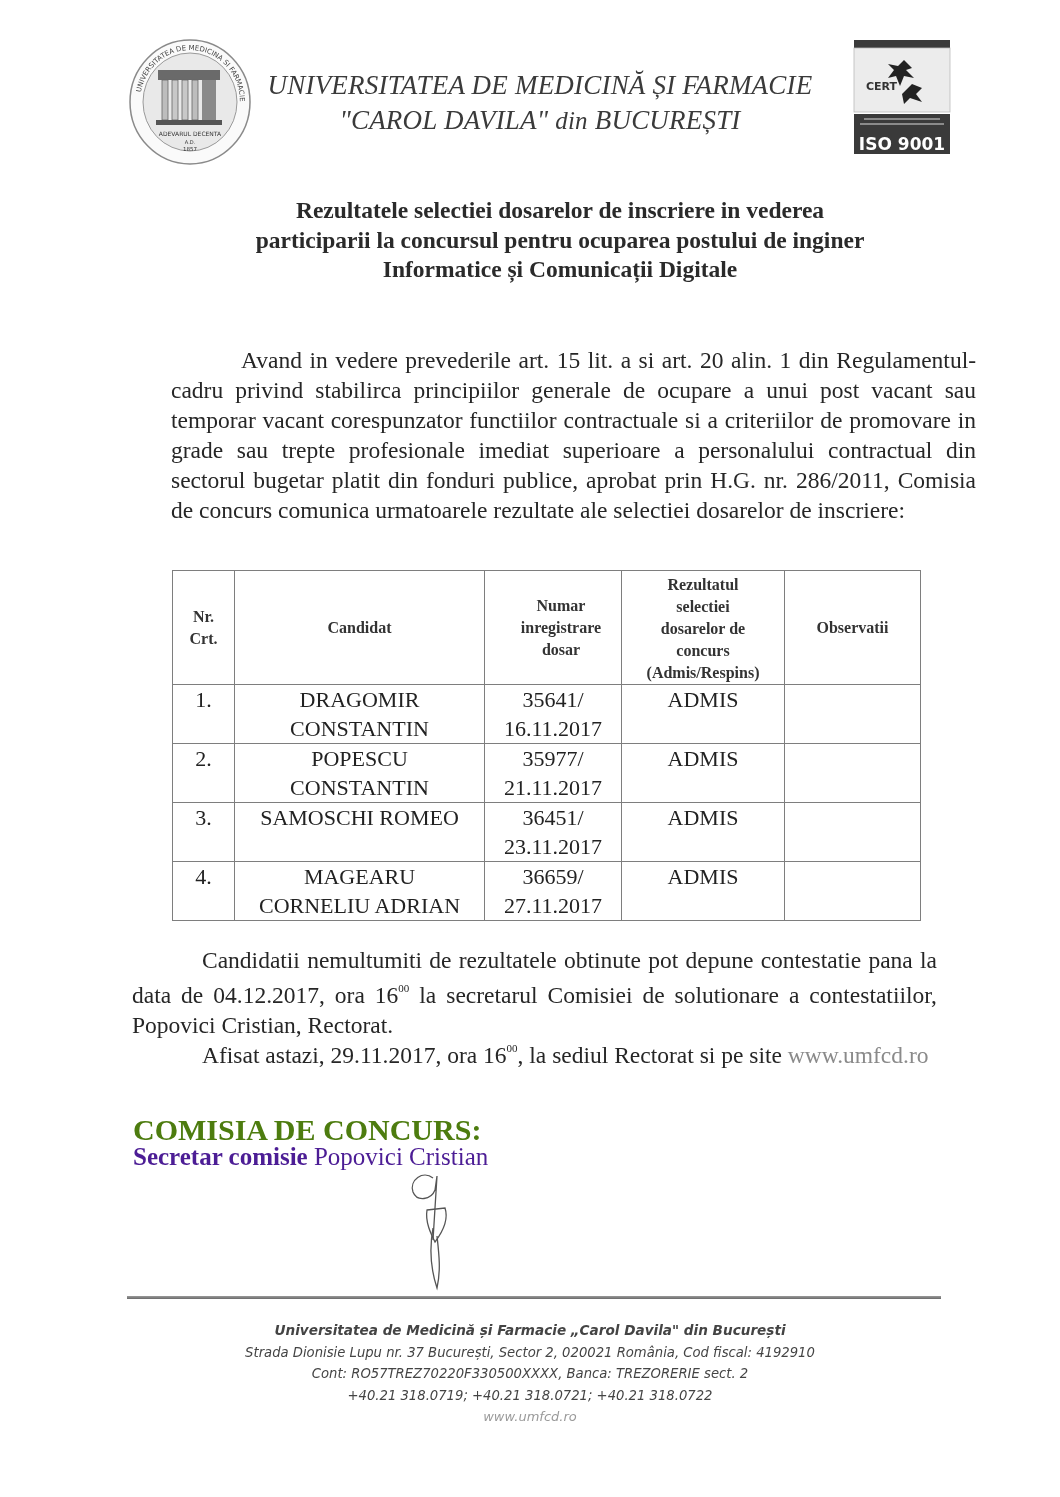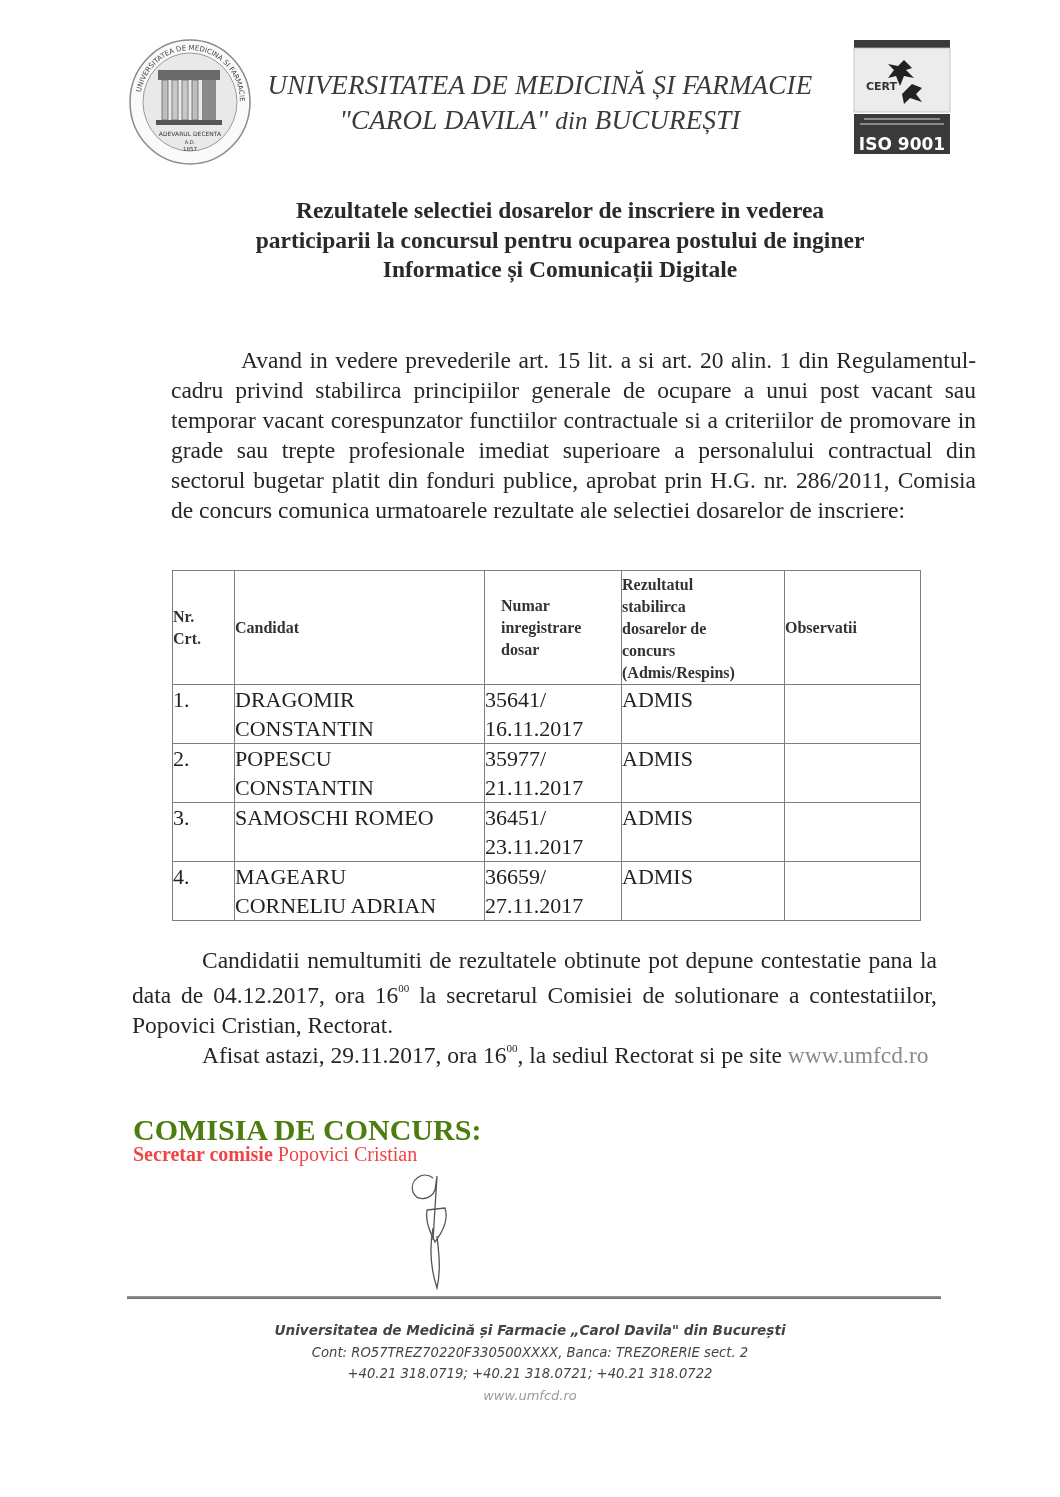--- a/index.html
+++ b/index.html
@@ -60,21 +60,21 @@
 
     
     .results-table {
       position: absolute; left: 172px; top: 570px;
       border-collapse: collapse;
       font-family: "Liberation Serif", serif;
       color: #222;
     }
     .results-table td, .results-table th {
       border: 1.5px solid #7e7e7e;
-      text-align: left;
+      text-align: center;
       vertical-align: top;
     }
     .results-table th {
       font-weight: bold;
       font-size: 16px;
       line-height: 22px;
       vertical-align: middle;
       color: #333;
     }
     .results-table td {
@@ -94,22 +94,22 @@
     
     .committee-title {
       position: absolute; left: 133px; top: 1113px;
       font-family: "Liberation Serif", serif;
       font-weight: bold;
       font-size: 30px;
       color: #4d7c0f;
     }
     .committee-secretary {
       position: absolute; left: 133px; top: 1143px;
-      font-size: 20px;
-      color: #ef4444;
+      font-size: 25px;
+      color: #4c1d95;
     }
     .committee-secretary b { font-weight: bold; }
     .signature {
       position: absolute; left: 405px; top: 1170px;
       width: 60px; height: 125px;
     }
 
     
     .footer-rule {
       position: absolute; left: 127px; top: 1296px;
@@ -194,21 +194,21 @@
       <div>Crt.</div>
     </th>
     <th class="c2">Candidat</th>
     <th class="c3">
       <div>Numar</div>
       <div>inregistrare</div>
       <div>dosar</div>
     </th>
     <th class="c4 th-result">
       <div>Rezultatul</div>
-      <div>stabilirca</div>
+      <div>selectiei</div>
       <div>dosarelor de</div>
       <div>concurs</div>
       <div>(Admis/Respins)</div>
     </th>
     <th class="c5">Observatii</th>
   </tr>
 
   <tr class="data-row">
     <td>1.</td>
     <td>
@@ -283,16 +283,17 @@
   <svg width="60" height="125" viewBox="0 0 60 125">
     <path d="M 28 8 C 18 0, 4 10, 8 22 C 12 32, 26 30, 30 20 L 32 6 L 28 70" fill="none" stroke="#555" stroke-width="1.3"></path>
     <path d="M 22 40 L 40 38 C 44 50, 36 64, 30 72 C 26 64, 20 52, 22 40 Z" fill="none" stroke="#555" stroke-width="1.3"></path>
     <path d="M 28 58 C 24 80, 26 100, 32 118 C 36 100, 34 84, 32 66" fill="none" stroke="#555" stroke-width="1.3"></path>
   </svg>
 </div>
 
 <div class="footer-rule"></div>
 <div class="footer">
   <div class="f-name">Universitatea de Medicină și Farmacie „Carol Davila" din București</div>
+  <div>Strada Dionisie Lupu nr. 37 București, Sector 2, 020021 România, Cod fiscal: 4192910</div>
   <div>Cont: RO57TREZ70220F330500XXXX, Banca: TREZORERIE sect. 2</div>
   <div>+40.21 318.0719; +40.21 318.0721; +40.21 318.0722</div>
   <div class="f-web">www.umfcd.ro</div>
 </div>
 
 </body></html>

